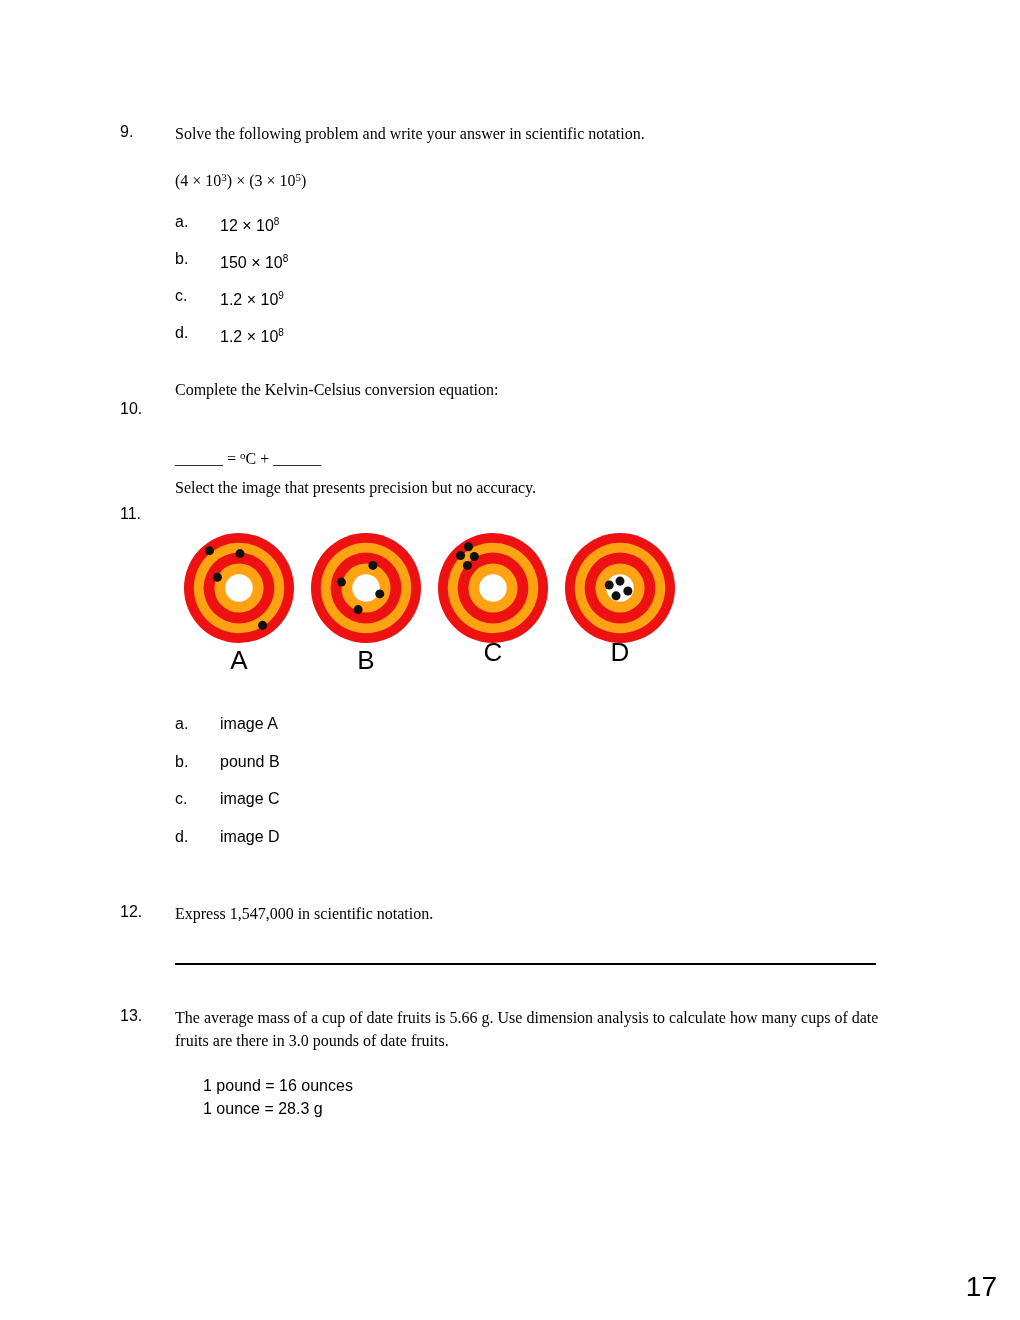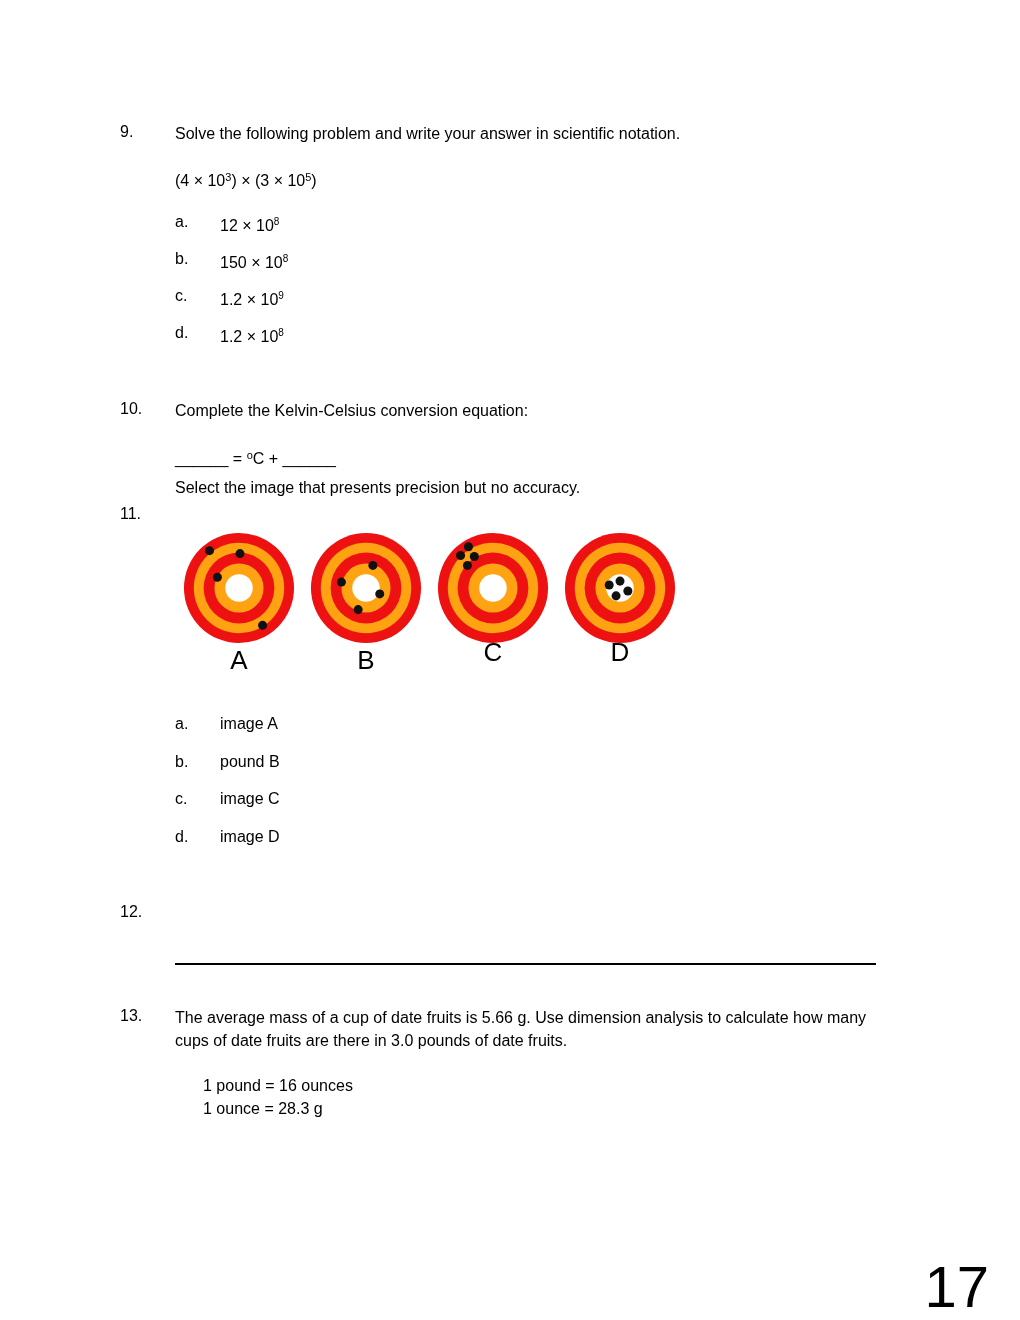--- a/index.html
+++ b/index.html
@@ -7,32 +7,32 @@
     position:relative;
     width:1020px;
     height:1320px;
     background:#ffffff;
     font-family:"Liberation Sans","DejaVu Sans",sans-serif;
     font-size:16px;
     color:#000000;
     overflow:hidden;
   }
   .qnum{position:absolute;left:120px;width:50px;line-height:20px;}
-  .qstem{position:absolute;left:175px;line-height:23px;}
+  .qstem{position:absolute;left:175px;line-height:23px;font-family:Liberation Serif, serif;}
   .opt{position:absolute;left:175px;display:flex;line-height:20px;}
   .opt .letter{width:45px;flex:0 0 45px;}
   sup.exp{font-size:10px;vertical-align:6px;}
   .eq sup,.kc sup{font-size:11px;vertical-align:5px;}
   .targets-row{position:absolute;left:182px;top:531px;display:flex;gap:13px;}
   .target{margin:0;width:114px;display:flex;flex-direction:column;align-items:center;}
   .target svg{display:block;}
   .target figcaption{font-size:26px;line-height:26px;margin-top:2px;}
   .target:nth-child(3) figcaption,.target:nth-child(4) figcaption{margin-top:-6px;}
   .answer-line{position:absolute;left:175px;top:949px;width:701px;height:14px;border-bottom:2px solid #000;}
-  .page-number{position:absolute;top:1264px;right:31px;font-size:58px;line-height:46px;}
+  .page-number{position:absolute;top:1264px;right:23px;font-size:28px;line-height:46px;}
   .conv{position:absolute;left:175px;line-height:23px;margin-left:28px;}
 </style>
 </head>
 <body>
 
 <div class="page">
 
   <div class="qnum" style="top:122px">9.</div>
   <div class="qstem" style="top:122px">Solve the following problem and write your answer in scientific notation.</div>
   <div class="qstem eq" style="top:166px"><span>(4 × 10</span><sup>3</sup><span>) × (3 × 10</span><sup>5</sup><span>)</span></div>
@@ -48,21 +48,21 @@
   <div class="opt" style="top:286px">
     <span class="letter">c.</span>
     <span><span>1.2 × 10</span><sup class="exp">9</sup></span>
   </div>
   <div class="opt" style="top:323px">
     <span class="letter">d.</span>
     <span><span>1.2 × 10</span><sup class="exp">8</sup></span>
   </div>
 
   <div class="qnum" style="top:399px">10.</div>
-  <div class="qstem" style="top:399px">Complete the Kelvin-Celsius conversion equation:</div>
+  <div class="qstem" style="top:378px">Complete the Kelvin-Celsius conversion equation:</div>
   <div class="qstem kc" style="top:444px"><span>______</span><span> = </span><sup>o</sup><span>C + </span><span>______</span></div>
 
   <div class="qnum" style="top:504px">11.</div>
   <div class="qstem" style="top:476px">Select the image that presents precision but no accuracy.</div>
 
   <div class="targets-row">
     <figure class="target">
       <div>
           <svg viewBox="-58 -58 116 116" width="114" height="114">
             <circle cx="0" cy="0" r="56" fill="#ee1111"></circle>
@@ -139,20 +139,21 @@
   <div class="opt" style="top:789px">
     <span class="letter">c.</span>
     <span>image C</span>
   </div>
   <div class="opt" style="top:827px">
     <span class="letter">d.</span>
     <span>image D</span>
   </div>
 
   <div class="qnum" style="top:902px">12.</div>
+  <div class="qstem" style="top:902px">Express 1,547,000 in scientific notation.</div>
   <div class="answer-line"></div>
 
   <div class="qnum" style="top:1006px">13.</div>
   <div class="qstem" style="top:1006px;width:712px">The average mass of a cup of date fruits is 5.66 g. Use dimension analysis to calculate how many cups of date fruits are there in 3.0 pounds of date fruits.</div>
   <div class="conv" style="top:1074px">1 pound = 16 ounces</div>
   <div class="conv" style="top:1097px">1 ounce = 28.3 g</div>
 
   <div class="page-number">17</div>
 
 </div>

